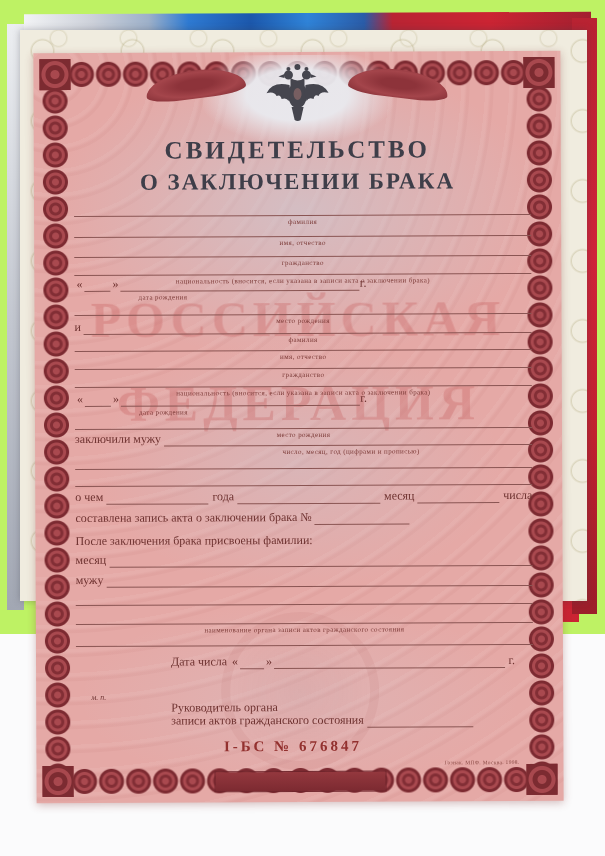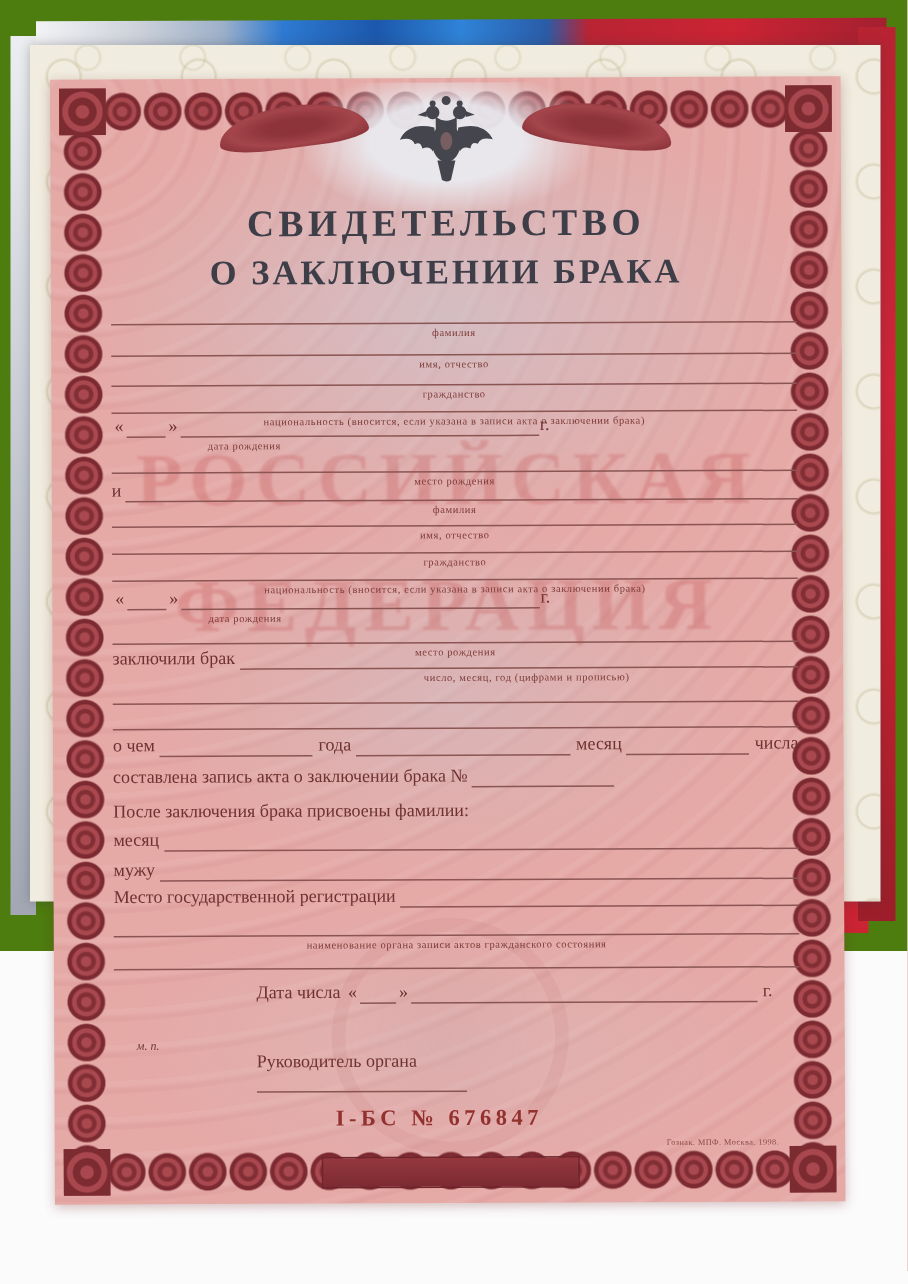--- a/index.html
+++ b/index.html
@@ -1,17 +1,17 @@
 <!DOCTYPE html>
 <html><head>
 <meta charset="utf-8">
 <style>
   html,body{margin:0;padding:0;}
   body{width:605px;height:856px;overflow:hidden;background:#fbfbfc;}
-  .page{position:relative;width:605px;height:634px;font-family:"Liberation Serif",serif;background:#4d7c0f;}
+  .page{position:relative;width:605px;height:634px;font-family:"Liberation Serif",serif;background:#bef264;}
 
   
   .flag-top{position:absolute;top:13px;left:24px;right:14px;height:23px;
     background:linear-gradient(90deg,#f2f3f5 0%,#cdd1da 12%,#9db0c9 22%,#2e7ad2 29%,#1c58ac 40%,#2f83d8 50%,#2a5ca8 60%,#b92433 65%,#cb2433 82%,#a32030 100%);
     transform:skewY(-0.25deg);}
   .flag-bottom{position:absolute;bottom:13px;left:36px;right:26px;height:23px;
     background:linear-gradient(90deg,#eef0f3 0%,#c6cad3 20%,#5e8fc9 27%,#1c58ac 35%,#2aa0dd 50%,#1f5cb0 62%,#c22031 70%,#cb2433 100%);
     transform:skewY(0.2deg);}
   .flag-right{position:absolute;top:18px;bottom:20px;right:8px;width:25px;
     background:linear-gradient(180deg,#b82332,#d0243a 40%,#c12130 70%,#9c1e2a);}
@@ -205,21 +205,21 @@
         </div>
         <div class="lab" style="width:60%">дата рождения</div>
       </div>
       <div class="fr" style="top:376px">
         <div class="ul"></div>
         <div class="lab">место рождения</div>
       </div>
 
       <div class="fr" style="top:382px">
         <div class="flex">
-          <span class="txt">заключили брак</span>
+          <span class="txt">заключили мужу</span>
           <span class="fill"></span>
         </div>
         <div class="lab" style="margin-left:95px">число, месяц, год (цифрами и прописью)</div>
       </div>
       <div class="fr" style="top:416px">
         <div class="ul"></div>
       </div>
       <div class="fr" style="top:433px">
         <div class="ul"></div>
       </div>
@@ -254,21 +254,20 @@
         </div>
       </div>
       <div class="fr" style="top:523px">
         <div class="flex">
           <span class="txt">мужу</span>
           <span class="fill"></span>
         </div>
       </div>
       <div class="fr" style="top:541px">
         <div class="flex">
-          <span class="txt">Место государственной регистрации</span>
           <span class="fill"></span>
         </div>
       </div>
       <div class="fr" style="top:571px">
         <div class="ul"></div>
         <div class="lab">наименование органа записи актов гражданского состояния</div>
       </div>
       <div class="fr" style="top:593px">
         <div class="ul"></div>
       </div>
@@ -284,20 +283,21 @@
         </div>
       </div>
 
       <div class="fr" style="top:636px;left:15px">
         <span class="stamp">м. п.</span>
       </div>
 
       <div class="fr" style="top:648px;left:95px;right:60px">
         <div>Руководитель органа</div>
         <div class="flex" style="margin-top:1px">
+          <span class="txt">записи актов гражданского состояния</span>
           <span class="fw" style="width:140px"></span>
         </div>
       </div>
 
       <div class="serial">І-БС  №  676847</div>
       <div class="imprint">Гознак. МПФ. Москва. 1998.</div>
 
     </div>
   </div>
 </div>

